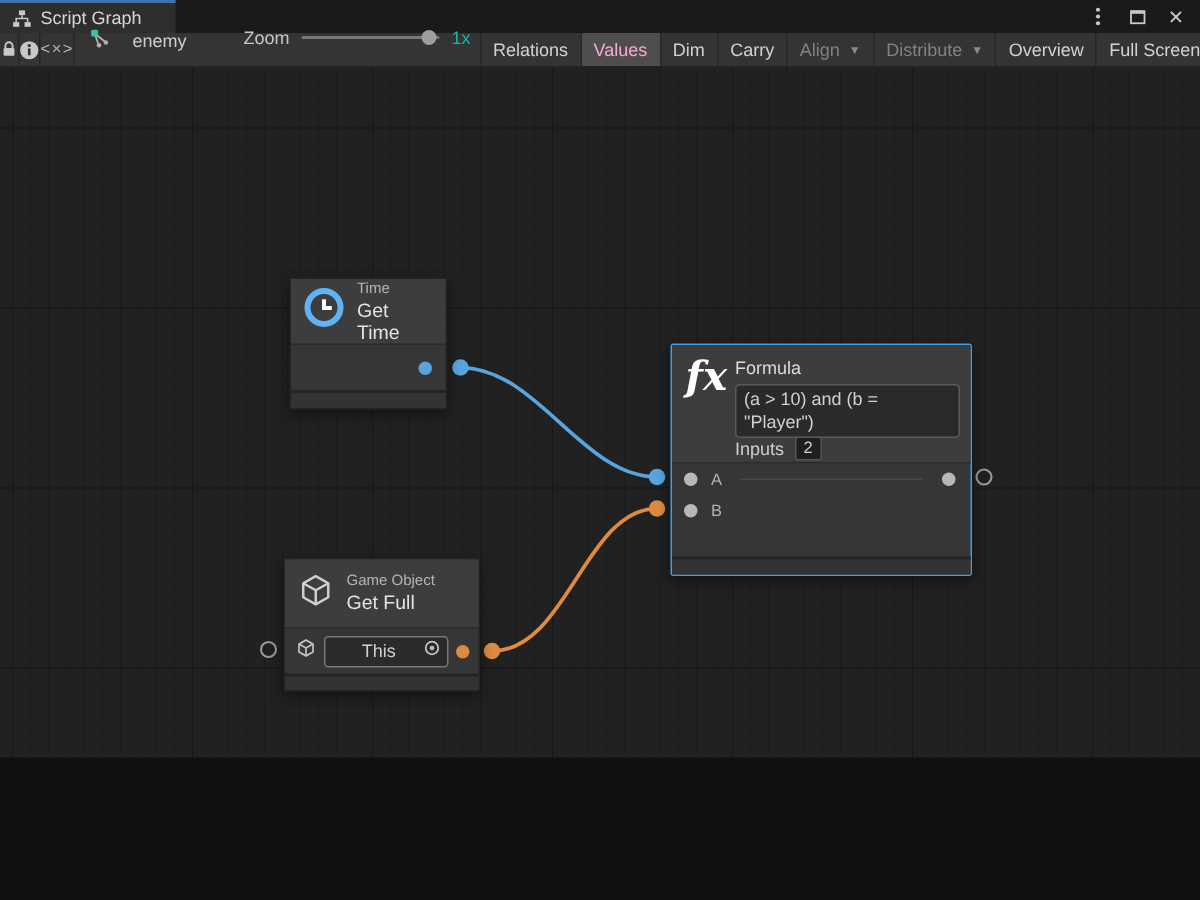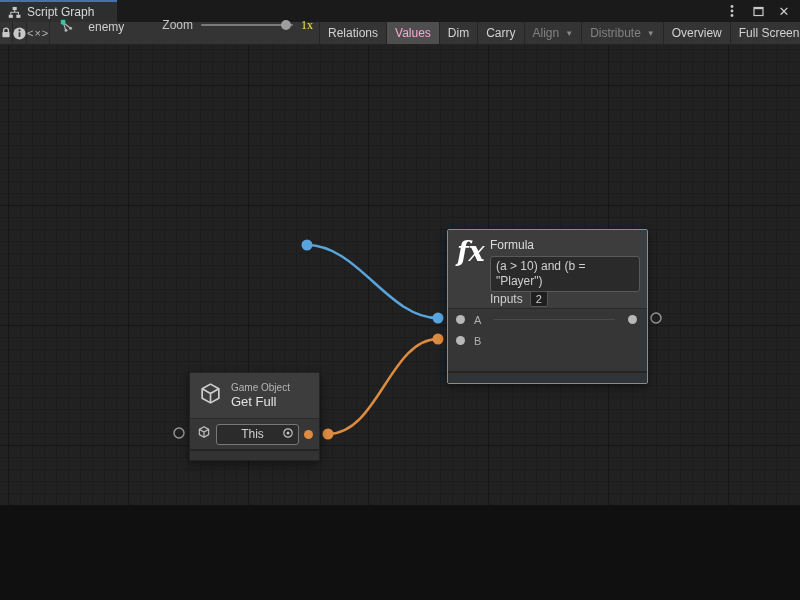--- a/index.html
+++ b/index.html
@@ -19,21 +19,21 @@
   
   .toolbar{position:absolute;top:22px;left:0;right:0;height:22px;background:#343434;
            border-bottom:1px solid #232323;display:flex;align-items:stretch;font-size:12px;color:#d2d2d2;}
   .tb-icon-btn{display:flex;align-items:center;justify-content:center;border-right:1px solid #262626;cursor:pointer;}
   .tb-lock{width:26px}.tb-info{width:30px}.tb-code{width:80px;color:#b5b5b5;font-size:11px;letter-spacing:1px;}
   .breadcrumb{display:flex;align-items:center;gap:14px;padding:0 12px 12px 10px;color:#cfcfcf;cursor:pointer;}
   .zoomctl{display:flex;align-items:center;gap:8px;padding:0 6px 16px 26px;}
   .zoom-label{color:#c6c6c6;}
   .zoom-track{position:relative;width:92px;height:2px;background:#7a7a7a;border-radius:1px;cursor:pointer;}
   .zoom-handle{position:absolute;right:2px;top:-4px;width:10px;height:10px;border-radius:50%;background:#9e9e9e;cursor:pointer;}
-  .zoom-val{color:#fde047;font-family:Liberation Serif, serif;}
+  .zoom-val{color:#14b8a6;}
   .tb-buttons{margin-left:auto;display:flex;align-items:stretch;}
   .tb-btn{display:flex;align-items:center;gap:4px;padding:0 8px;border-left:1px solid #262626;cursor:pointer;white-space:nowrap;}
   .tb-btn.active{background:#4e4e4e;color:#f9a8d4;}
   .tb-btn.disabled{color:#828282;cursor:default;}
   .tb-btn .dd{font-size:8px;color:#8a8a8a;margin-left:2px;}
 
   
   .canvas{position:absolute;top:45px;left:0;width:800px;height:555px;background-color:#212121;
     background-image:
       linear-gradient(#161616 1px, transparent 1px),
@@ -204,20 +204,38 @@
       <circle cx="438" cy="273" r="5.5" fill="#58a5dd"></circle>
 
       <path d="M328,389 C378,389 390,294 438,294" fill="none" stroke-width="2.5" stroke="#dd8b40"></path>
       <circle cx="328" cy="389" r="5.5" fill="#dd8b40"></circle>
       <circle cx="438" cy="294" r="5.5" fill="#dd8b40"></circle>
 
       <circle cx="656" cy="273" r="5" fill="none" stroke="#9a9a9a" stroke-width="1.4"></circle>
       <circle cx="179" cy="388" r="5" fill="none" stroke="#9a9a9a" stroke-width="1.4"></circle>
     </svg>
 
+    <div class="node node-time">
+      <div class="n-header">
+        <span>
+          <svg width="28" height="28" viewBox="0 0 28 28">
+            <circle cx="14" cy="14" r="11" stroke="#5fb3f2" stroke-width="4" fill="none"></circle>
+            <path d="M14 8.5v5.8h5.2" stroke="#ffffff" stroke-width="2.6" fill="none"></path>
+          </svg>
+        </span>
+        <div class="n-text">
+          <div class="n-cat">Time</div>
+          <div class="n-title">Get Time</div>
+        </div>
+      </div>
+      <div class="time-body">
+        <span class="port dot-blue"></span>
+      </div>
+      <div class="n-footer"></div>
+    </div>
 
     <div class="node node-formula">
       <div class="f-header">
         <span class="fx">fx</span>
         <span class="f-title">Formula</span>
         <div class="expr">(a &gt; 10) and (b = "Player")</div>
         <div class="inputs-row">
           <span class="inputs-label">Inputs</span>
           <span class="inputs-count">2</span>
         </div>

